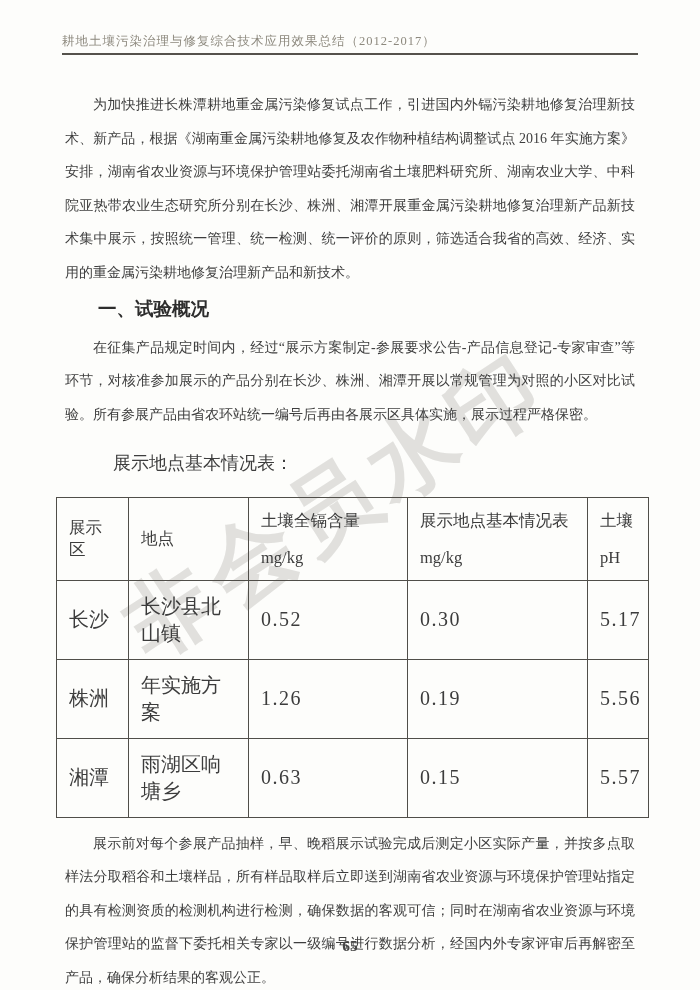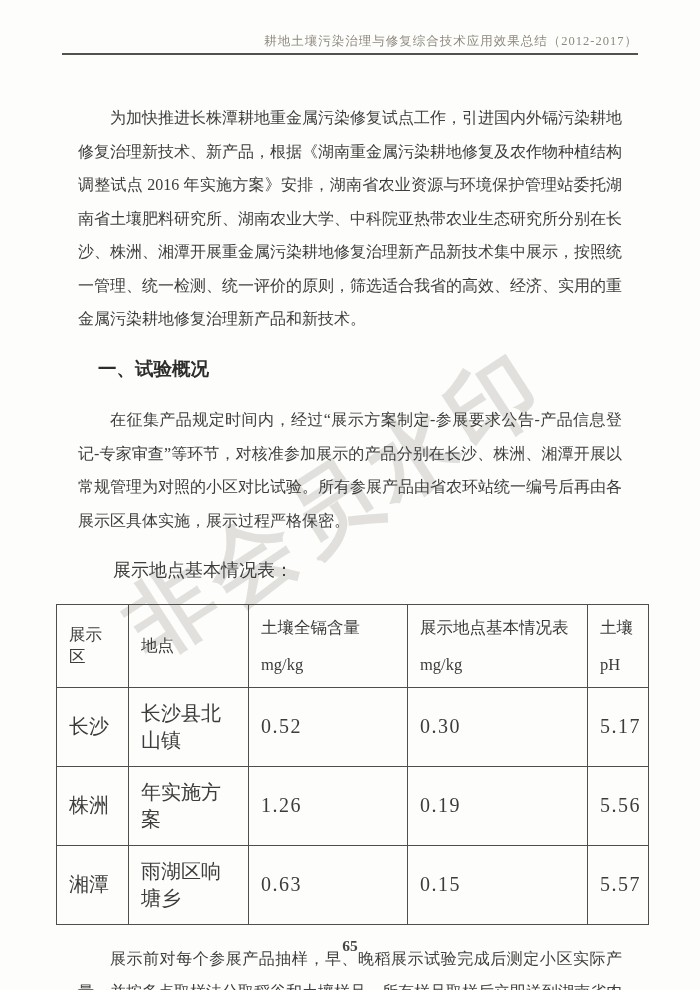--- a/index.html
+++ b/index.html
@@ -13,21 +13,21 @@
     font-family: "Liberation Serif", serif;
     color: #3e3e3e;
   }
 
   
   .header {
     position: absolute;
     top: 33px;
     left: 62px;
     width: 576px;
-    text-align: right;
+    text-align: left;
     z-index: 1;
   }
   .header-title {
     font-size: 12.5px;
     color: #8d897e;
     letter-spacing: 1px;
     line-height: 16px;
   }
   .header-rule {
     margin-top: 4px;
@@ -54,22 +54,22 @@
 
   
   .content {
     position: absolute;
     top: 84px;
     left: 61px;
     width: 578px;
     z-index: 1;
   }
   .body-para {
-    margin: 17px;
-    font-size: 16px;
+    margin: 4px;
+    font-size: 14px;
     line-height: 33.5px;
     text-align: justify;
     text-indent: 2em;
     color: #3e3e3e;
   }
   .section-heading {
     margin: 0 0;
     font-size: 18.5px;
     font-weight: bold;
     line-height: 33.5px;

